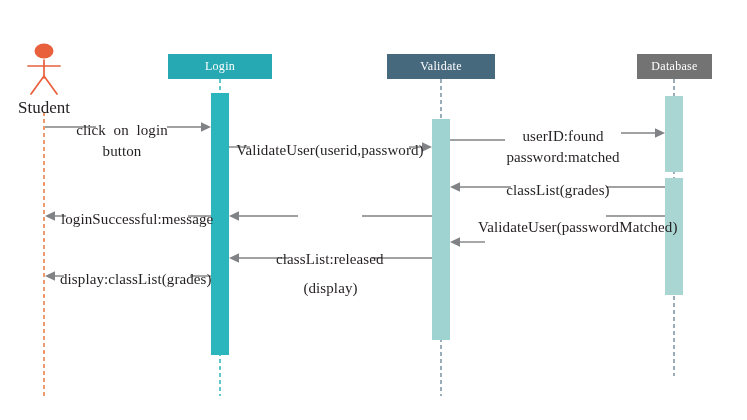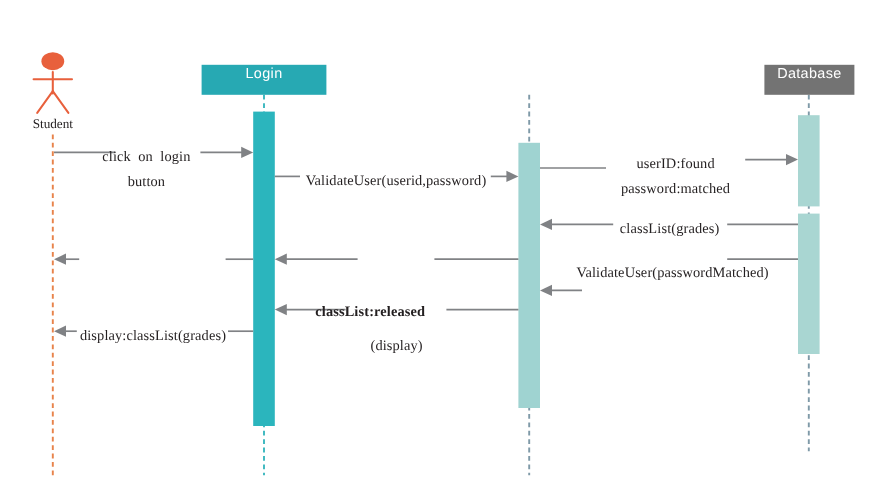--- a/index.html
+++ b/index.html
@@ -19,44 +19,45 @@
     position: absolute;
     left: 0;
     top: 0;
     width: 747px;
     height: 420px;
   }
   .label {
     position: absolute;
     color: #231f20;
     font-family: "Liberation Serif", "DejaVu Serif", serif;
-    font-size: 12px;
+    font-size: 15px;
     line-height: 20px;
     white-space: pre;
     text-align: center;
     letter-spacing: 0.1px;
   }
   .label.two-line {
     line-height: 21px;
   }
   .head-box {
     position: absolute;
     box-sizing: border-box;
     display: flex;
+    align-items: center;
     justify-content: center;
     color: #ffffff;
-    font-family: Liberation Sans, sans-serif;
+    font-family: Liberation Serif, serif;
     font-size: 12px;
     letter-spacing: 0.3px;
   }
   .actor-label {
     position: absolute;
     color: #231f20;
     font-family: "Liberation Serif", "DejaVu Serif", serif;
-    font-size: 11px;
+    font-size: 17px;
     text-align: center;
     white-space: pre;
   }
 </style>
 </head>
 <body>
 
 <div id="diagram-root">
 
   <svg id="svg-layer" viewBox="0 0 747 420" xmlns="http://www.w3.org/2000/svg">
@@ -120,40 +121,44 @@
       <line x1="211" y1="276" x2="190" y2="276"></line>
       <line x1="64" y1="276" x2="51" y2="276"></line>
       <polygon points="45,276 55,271.3 55,280.7" fill="#808285" stroke="none"></polygon>
     </g>
   </svg>
 
   <div class="head-box" style="left:168px; top:54px; width:104px; height:25px; background:#27a9b3;">
     <span>Login</span>
   </div>
 
+  <div class="head-box" style="left:387px; top:54px; width:108px; height:25px; background:#47697e;">
+    <span>Validate</span>
+  </div>
 
   <div class="head-box" style="left:637px; top:54px; width:75px; height:25px; background:#737373;">
     <span>Database</span>
   </div>
 
   <div class="actor-label" style="left:4px; top:98px; width:80px;">Student</div>
 
   <div class="label two-line" style="left:62px; top:120px; width:120px;">click  on  login
 button</div>
 
   <div class="label" style="left:230px; top:140px; width:200px;">ValidateUser(userid,password)</div>
 
   <div class="label two-line" style="left:493px; top:126px; width:140px;">userID:found
 password:matched</div>
 
   <div class="label" style="left:498px; top:180px; width:120px;">classList(grades)</div>
 
 
+  <div class="label" style="left:61px; top:209px; width:130px;">loginSuccessful:message</div>
 
   <div class="label" style="left:478px; top:217px; width:165px;">ValidateUser(passwordMatched)</div>
 
-  <div class="label" style="left:256px; top:249px; width:105px;font-weight:bold;">classList:released</div>
+  <div class="label" style="left:276px; top:249px; width:105px;">classList:released</div>
 
   <div class="label" style="left:60px; top:269px; width:135px;">display:classList(grades)</div>
 
   <div class="label" style="left:283px; top:278px; width:95px;">(display)</div>
 
 </div>
 
 </body></html>

